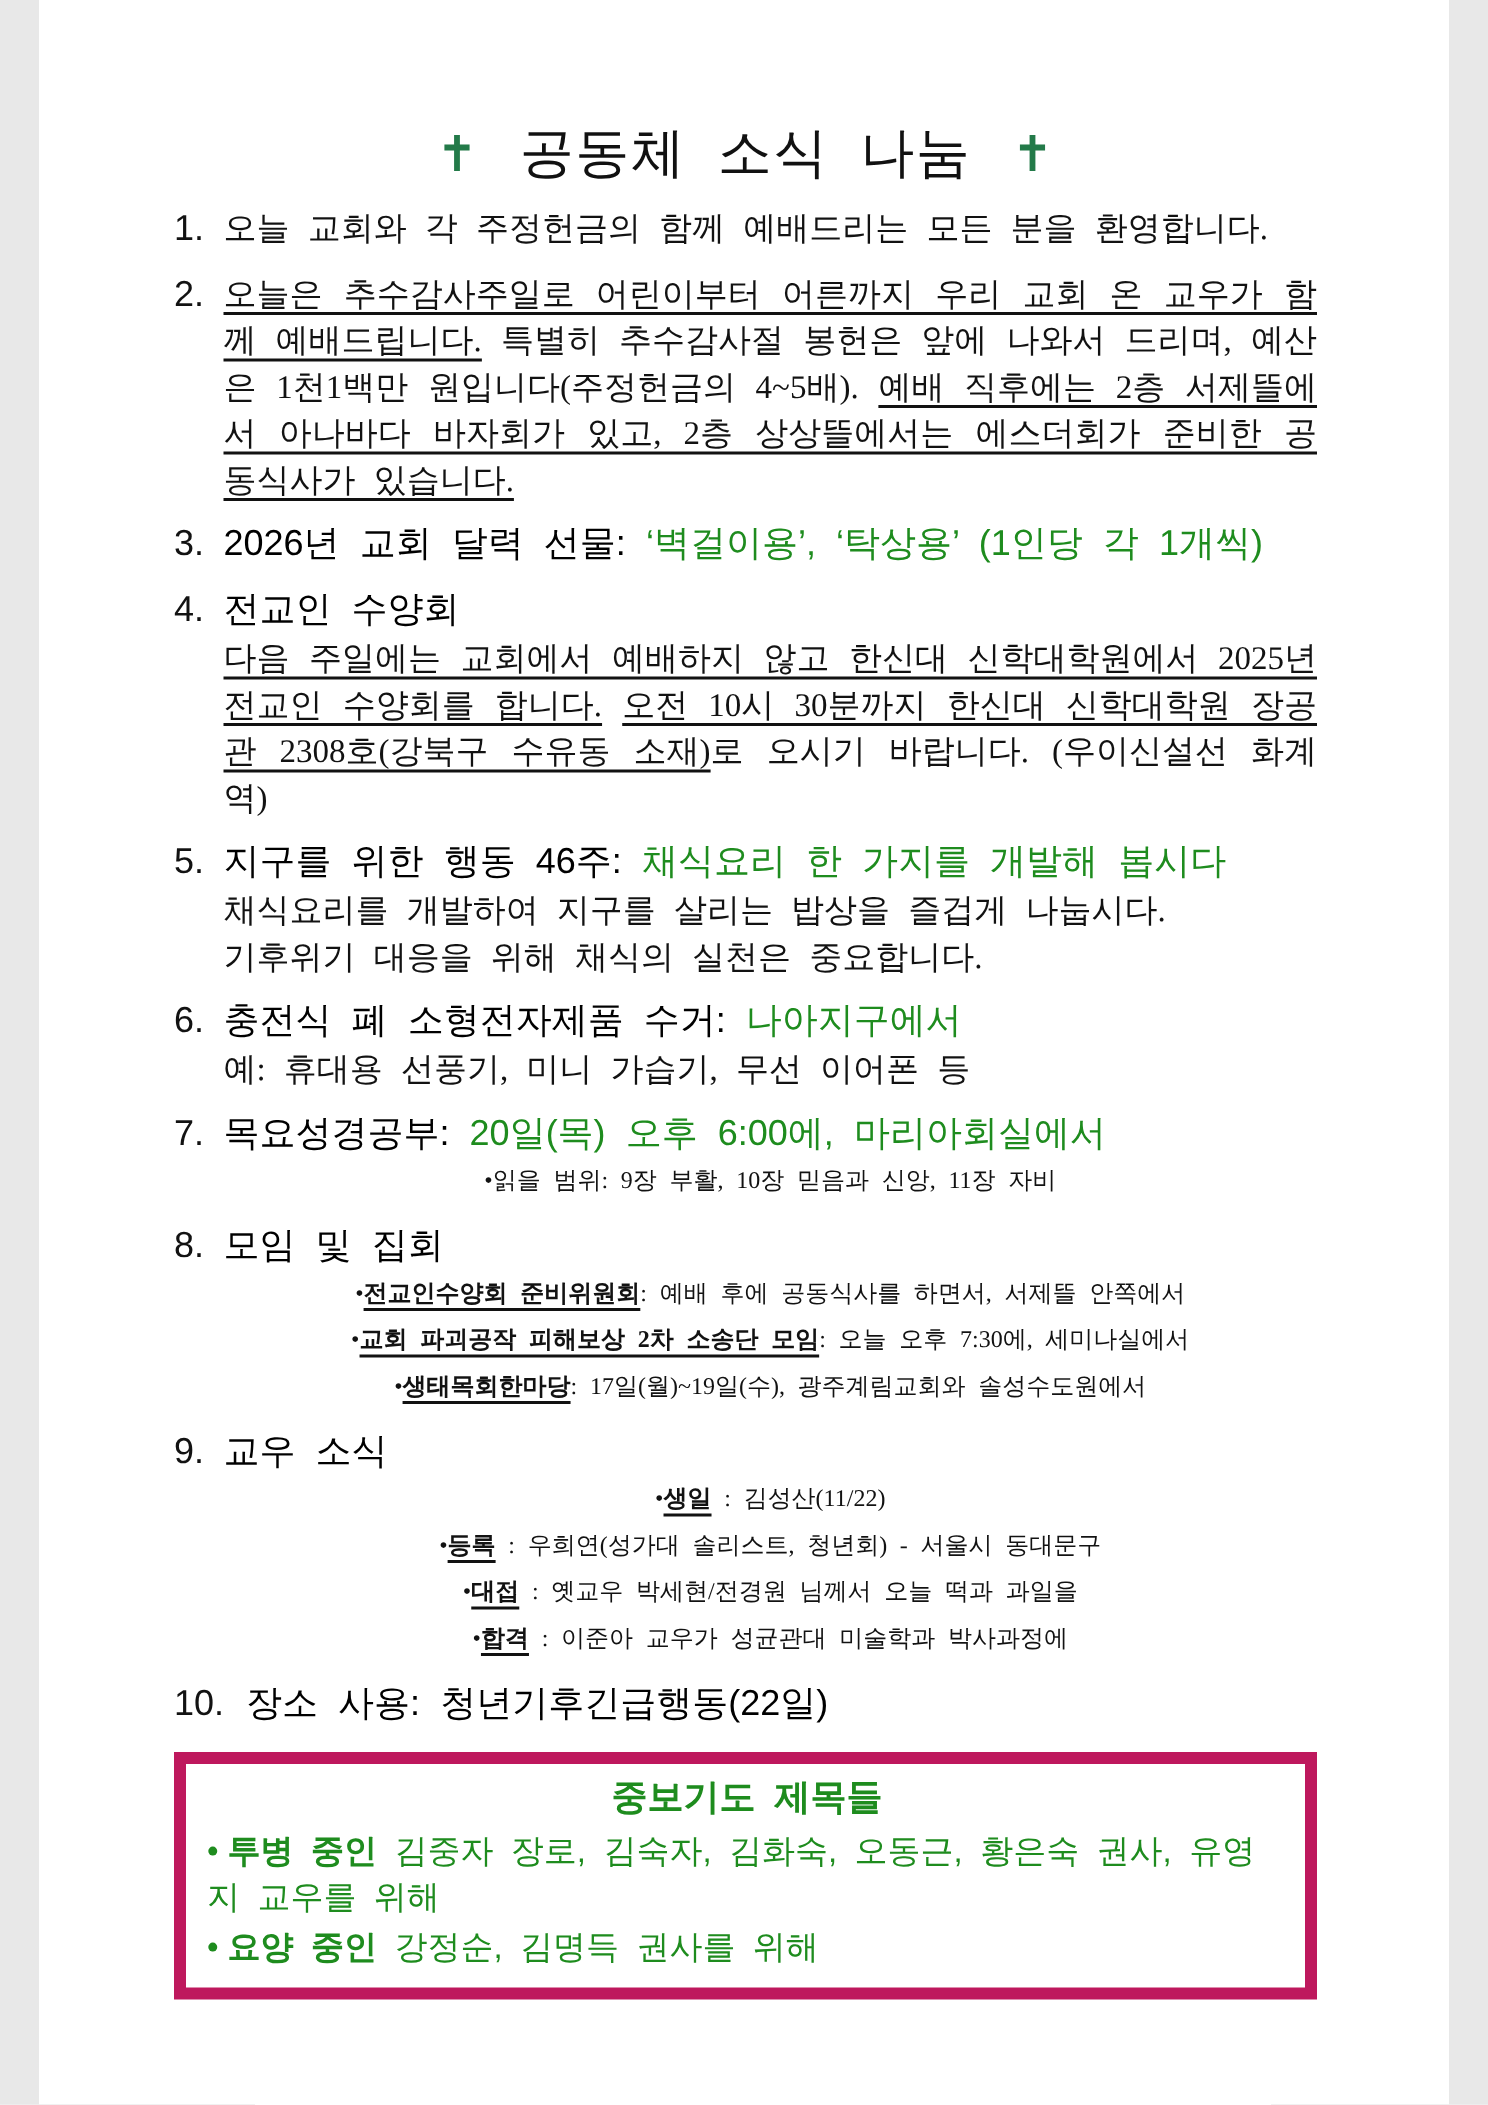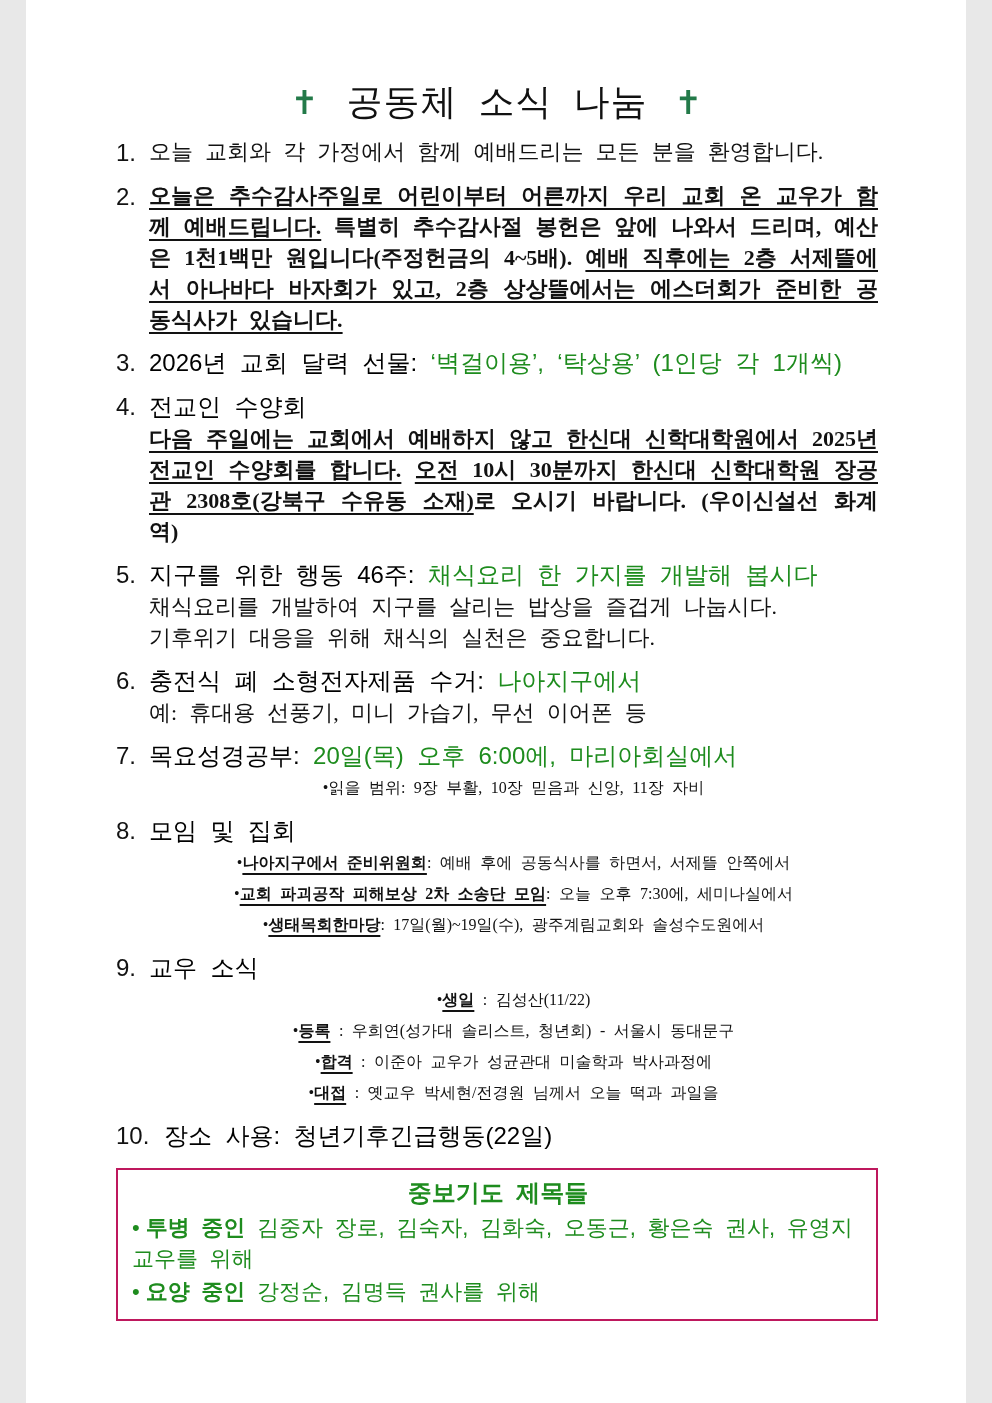--- a/index.html
+++ b/index.html
@@ -49,40 +49,40 @@
     font-size:24px;line-height:33px;
     word-spacing:0.28em;
     color:#000;
   }
   .h .green{color:var(--green);}
   .b{
     font-size:22px;line-height:31px;
     word-spacing:0.3em;
     color:var(--ink);
   }
-  .just{text-align:justify;text-align-last:left;font-weight:bold;}
+  .just{text-align:justify;text-align-last:left;}
   .u{
     text-decoration:underline;
     text-decoration-thickness:1.5px;
     text-underline-offset:5px;
   }
   .bullet-line{
     font-size:16px;line-height:31px;
     word-spacing:0.28em;
     text-align:center;
   }
   .blabel{
     font-weight:bold;
     text-decoration:underline;
     text-decoration-thickness:1.5px;
     text-underline-offset:5px;
   }
   .prayer-box{
     margin-top:16px;
-    border:2px solid #be185d;
+    border:8px solid #be185d;
     padding:6px 12px 12px 14px;
   }
   .prayer-title{
     text-align:center;
     font-family:"Liberation Sans","DejaVu Sans",sans-serif;
     font-weight:bold;
     font-size:24px;line-height:34px;
     color:var(--green);
     word-spacing:0.25em;
   }
@@ -105,21 +105,21 @@
     <span class="cross">✝</span>
     <span>공동체 소식 나눔</span>
     <span class="cross">✝</span>
   </div>
 
   <div class="sections">
 
     <div class="section">
       <span class="num">1.</span>
       <div class="content">
-        <div class="b">오늘 교회와 각 가정에서 함께 예배드리는 모든 분을 환영합니다.</div>
+        <div class="b">오늘 교회와 각 주정헌금의 함께 예배드리는 모든 분을 환영합니다.</div>
       </div>
     </div>
 
     <div class="section">
       <span class="num">2.</span>
       <div class="content">
         <div class="b just"><span class="u">오늘은 추수감사주일로 어린이부터 어른까지 우리 교회 온 교우가 함께 예배드립니다.</span><span> 특별히 추수감사절 봉헌은 앞에 나와서 드리며, 예산은 1천1백만 원입니다(주정헌금의 4~5배). </span><span class="u">예배 직후에는 2층 서제뜰에서 아나바다 바자회가 있고, 2층 상상뜰에서는 에스더회가 준비한 공동식사가 있습니다.</span></div>
       </div>
     </div>
 
@@ -160,34 +160,34 @@
       <div class="content">
         <div class="h"><span>목요성경공부:</span><span class="green"> 20일(목) 오후 6:00에, 마리아회실에서</span></div>
         <div class="bullet-line"><span>•</span><span>읽을 범위: 9장 부활, 10장 믿음과 신앙, 11장 자비</span></div>
       </div>
     </div>
 
     <div class="section">
       <span class="num">8.</span>
       <div class="content">
         <div class="h">모임 및 집회</div>
-        <div class="bullet-line"><span>•</span><span class="blabel">나아지구에서 준비위원회</span><span>: 예배 후에 공동식사를 하면서, 서제뜰 안쪽에서</span></div>
+        <div class="bullet-line"><span>•</span><span class="blabel">전교인수양회 준비위원회</span><span>: 예배 후에 공동식사를 하면서, 서제뜰 안쪽에서</span></div>
         <div class="bullet-line"><span>•</span><span class="blabel">교회 파괴공작 피해보상 2차 소송단 모임</span><span>: 오늘 오후 7:30에, 세미나실에서</span></div>
         <div class="bullet-line"><span>•</span><span class="blabel">생태목회한마당</span><span>: 17일(월)~19일(수), 광주계림교회와 솔성수도원에서</span></div>
       </div>
     </div>
 
     <div class="section">
       <span class="num">9.</span>
       <div class="content">
         <div class="h">교우 소식</div>
         <div class="bullet-line"><span>•</span><span class="blabel">생일</span><span> : 김성산(11/22)</span></div>
         <div class="bullet-line"><span>•</span><span class="blabel">등록</span><span> : 우희연(성가대 솔리스트, 청년회) - 서울시 동대문구</span></div>
+        <div class="bullet-line"><span>•</span><span class="blabel">대접</span><span> : 옛교우 박세현/전경원 님께서 오늘 떡과 과일을</span></div>
         <div class="bullet-line"><span>•</span><span class="blabel">합격</span><span> : 이준아 교우가 성균관대 미술학과 박사과정에</span></div>
-        <div class="bullet-line"><span>•</span><span class="blabel">대접</span><span> : 옛교우 박세현/전경원 님께서 오늘 떡과 과일을</span></div>
       </div>
     </div>
 
     <div class="section">
       <span class="num wide">10.</span>
       <div class="content">
         <div class="h">장소 사용: 청년기후긴급행동(22일)</div>
       </div>
     </div>
 

